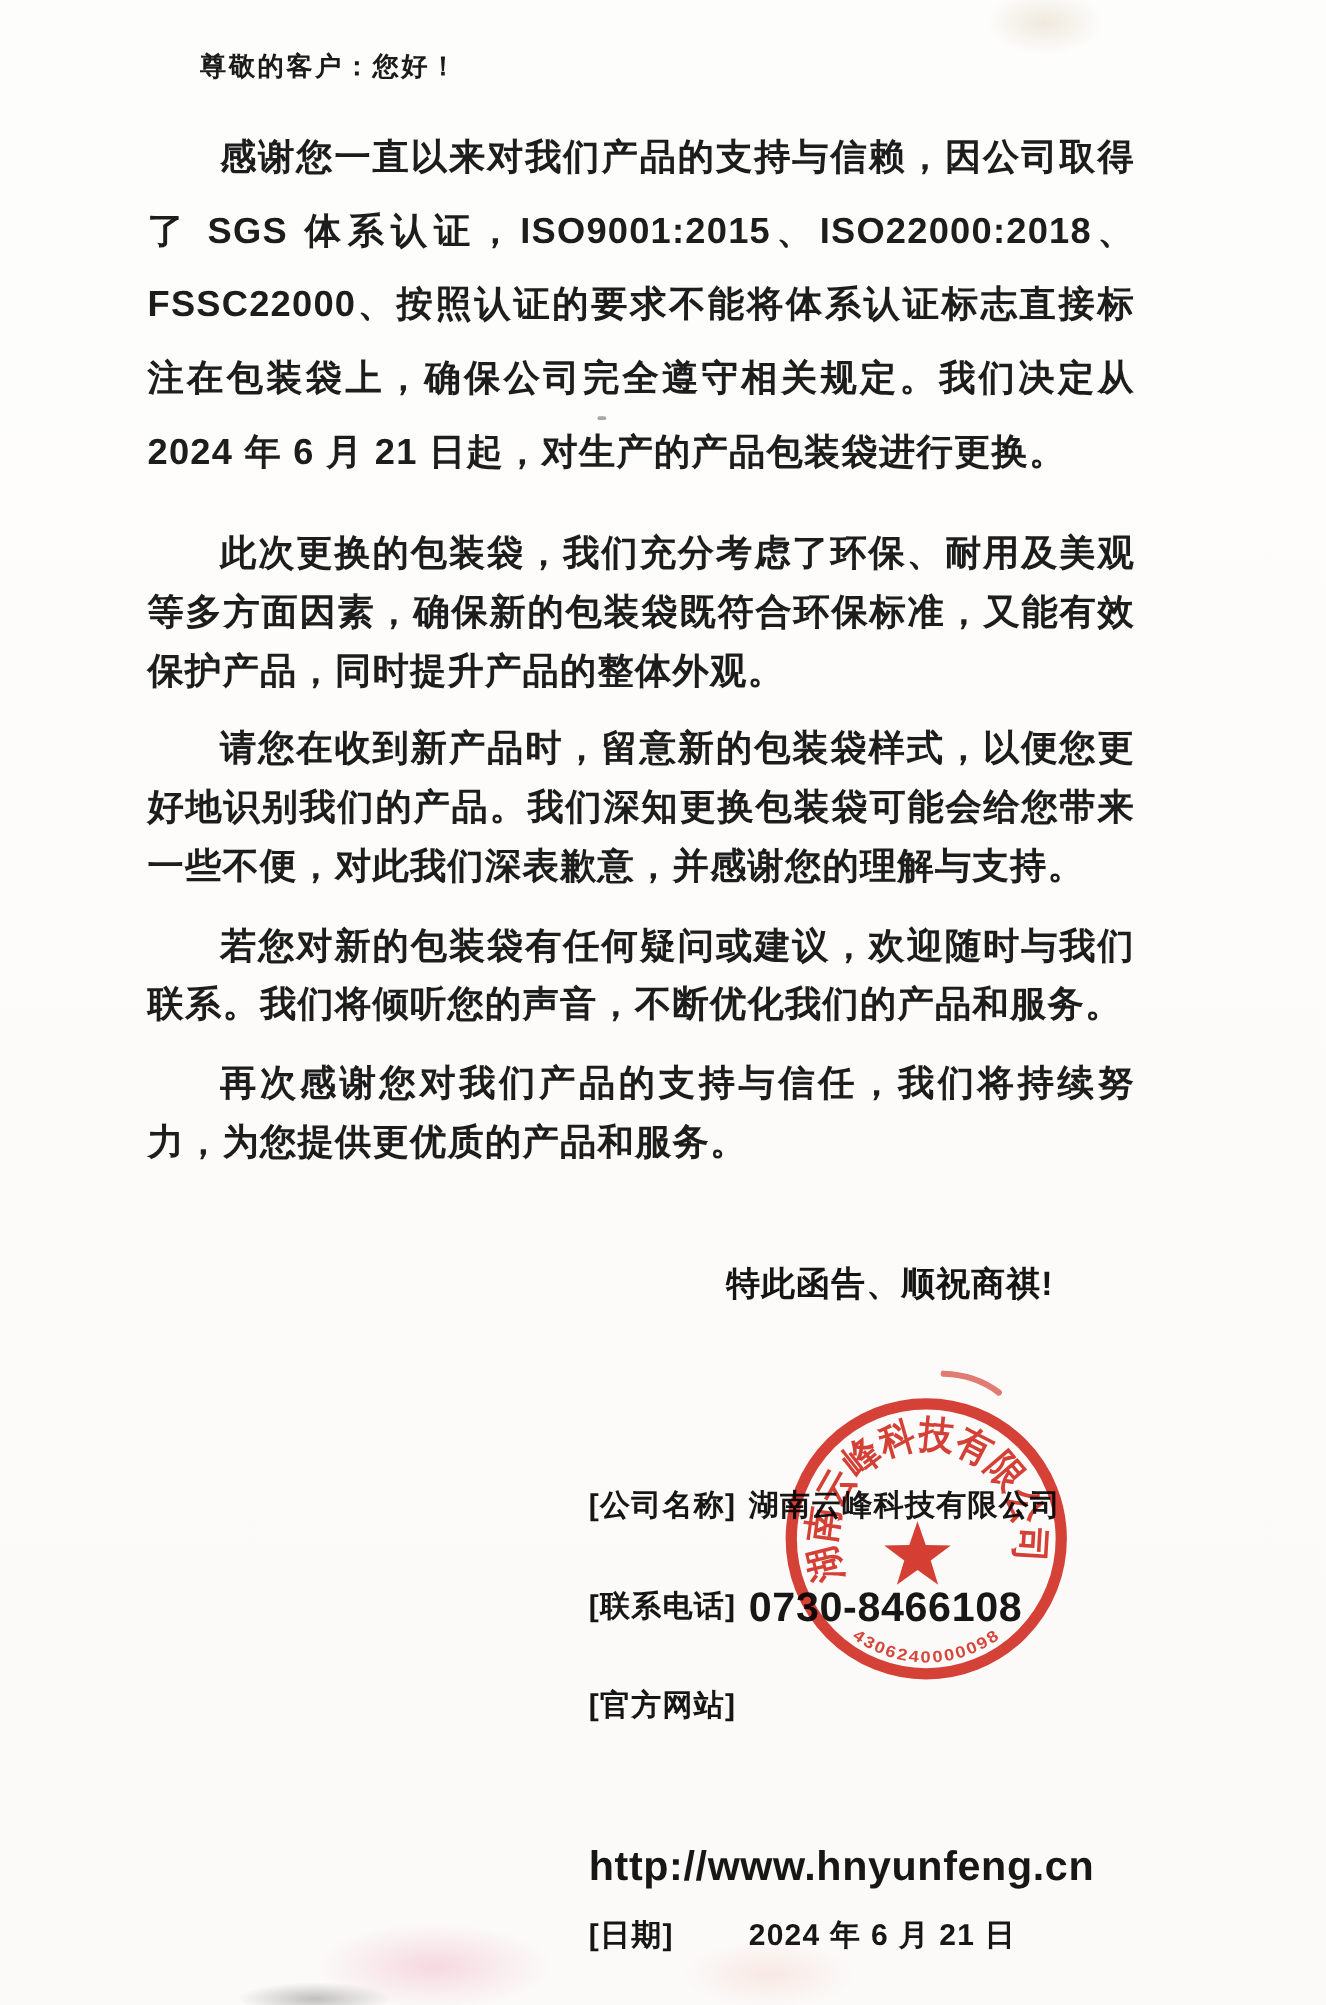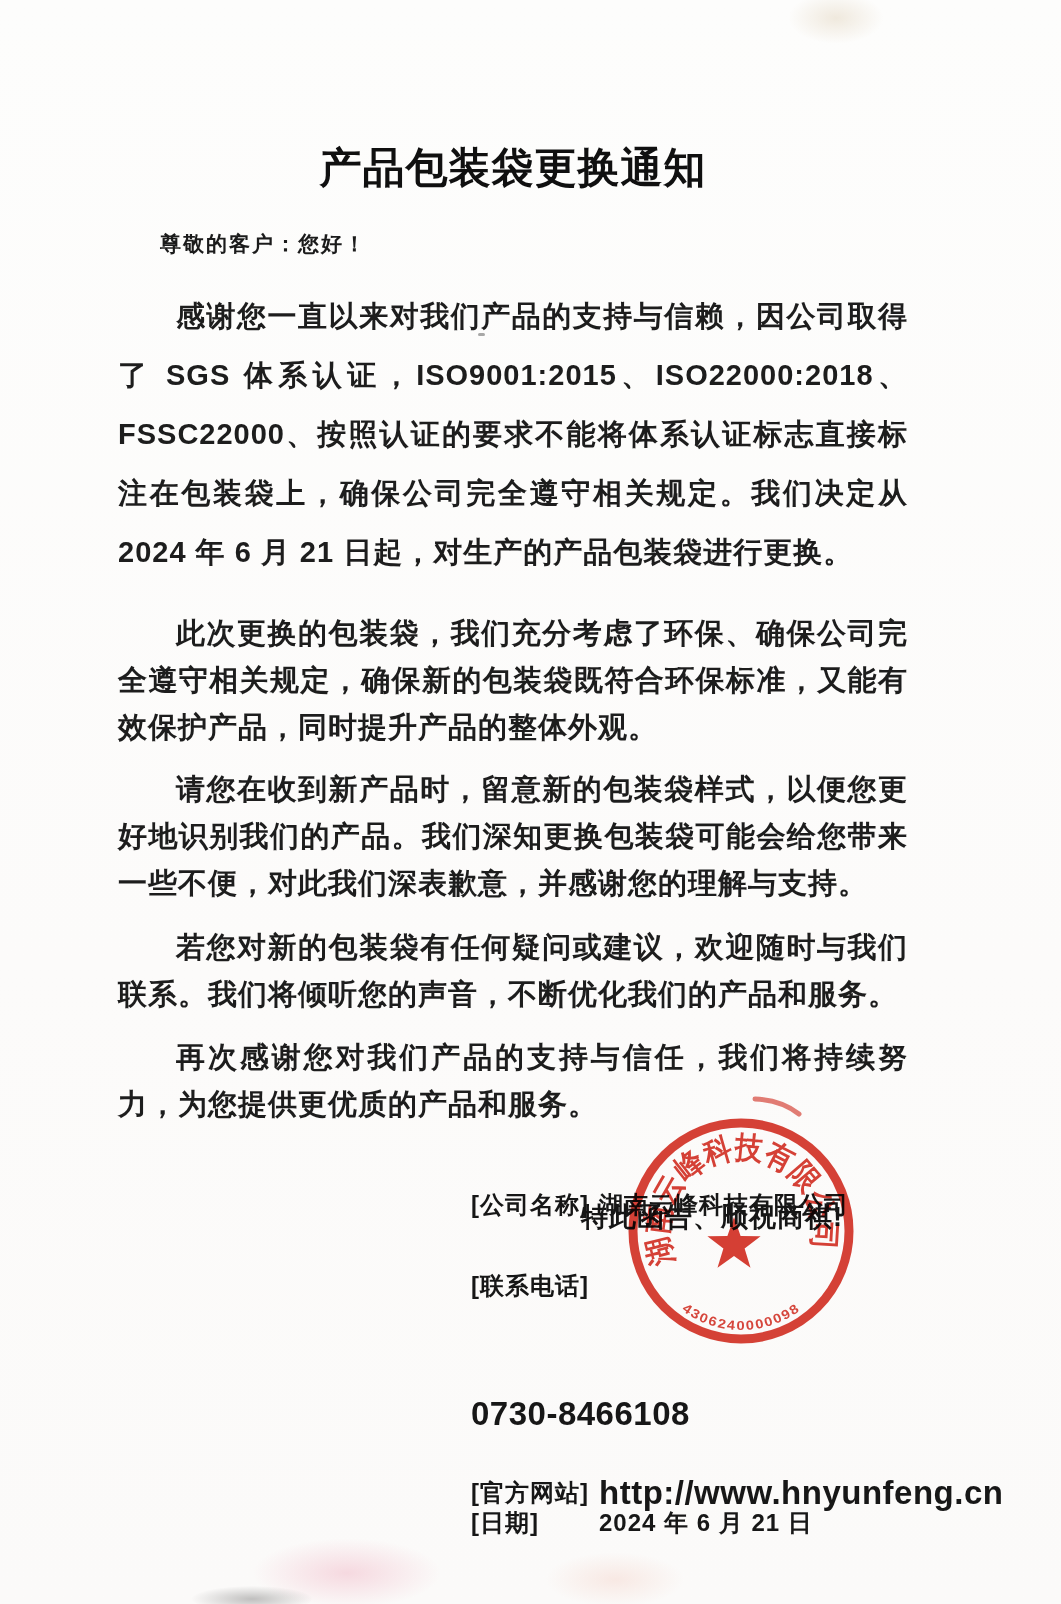--- a/index.html
+++ b/index.html
@@ -40,22 +40,22 @@
   .closing{
     margin:74px 0 0 463px;
     font-size:27px;line-height:30px;font-weight:bold;
     letter-spacing:1px;color:#151515;
   }
   .signature{
     position:absolute;left:471px;top:1190px;width:480px;
   }
   .sig-row{display:flex;align-items:flex-start;}
   .sig-row.r1{margin-bottom:51px;}
-  .sig-row.r2{margin-bottom:49px;flex-direction:column;}
-  .sig-row.r3{}
+  .sig-row.r2{margin-bottom:49px;}
+  .sig-row.r3{margin-bottom:26px;flex-direction:column;}
   .sig-label{
     flex:0 0 128px;
     font-size:24px;line-height:30px;font-weight:bold;color:#161616;
     letter-spacing:1px;white-space:nowrap;
   }
   .sig-value{
     font-size:24px;line-height:30px;font-weight:bold;color:#171717;
     letter-spacing:1px;white-space:nowrap;
   }
   .sig-value.latin{font-size:33px;letter-spacing:0.5px;}
@@ -77,26 +77,25 @@
     background:radial-gradient(ellipse at center, rgba(95,95,95,.38), rgba(95,95,95,0) 72%);}
   .speck{position:absolute;left:478px;top:333px;width:7px;height:3px;
     background:rgba(40,40,40,.4);border-radius:2px;}
 </style>
 </head>
 <body>
 
 <div class="page">
   <div class="content">
 
-    <h1 class="doc-title">产品包装袋更换通知</h1>
 
     <div class="greeting">尊敬的客户：您好！</div>
 
     <p class="body-par par1">感谢您一直以来对我们产品的支持与信赖，因公司取得了 SGS 体系认证，ISO9001:2015、ISO22000:2018、FSSC22000、按照认证的要求不能将体系认证标志直接标注在包装袋上，确保公司完全遵守相关规定。我们决定从 2024 年 6 月 21 日起，对生产的产品包装袋进行更换。</p>
-    <p class="body-par par2">此次更换的包装袋，我们充分考虑了环保、确保公司完全遵守相关规定，确保新的包装袋既符合环保标准，又能有效保护产品，同时提升产品的整体外观。</p>
+    <p class="body-par par2">此次更换的包装袋，我们充分考虑了环保、耐用及美观等多方面因素，确保新的包装袋既符合环保标准，又能有效保护产品，同时提升产品的整体外观。</p>
     <p class="body-par par3">请您在收到新产品时，留意新的包装袋样式，以便您更好地识别我们的产品。我们深知更换包装袋可能会给您带来一些不便，对此我们深表歉意，并感谢您的理解与支持。</p>
     <p class="body-par par4">若您对新的包装袋有任何疑问或建议，欢迎随时与我们联系。我们将倾听您的声音，不断优化我们的产品和服务。</p>
     <p class="body-par par5">再次感谢您对我们产品的支持与信任，我们将持续努力，为您提供更优质的产品和服务。</p>
 
     <div class="closing">特此函告、顺祝商祺!</div>
   </div>
 
   <div class="signature">
     <div class="sig-row r1">
       <span class="sig-label">[公司名称]</span>

